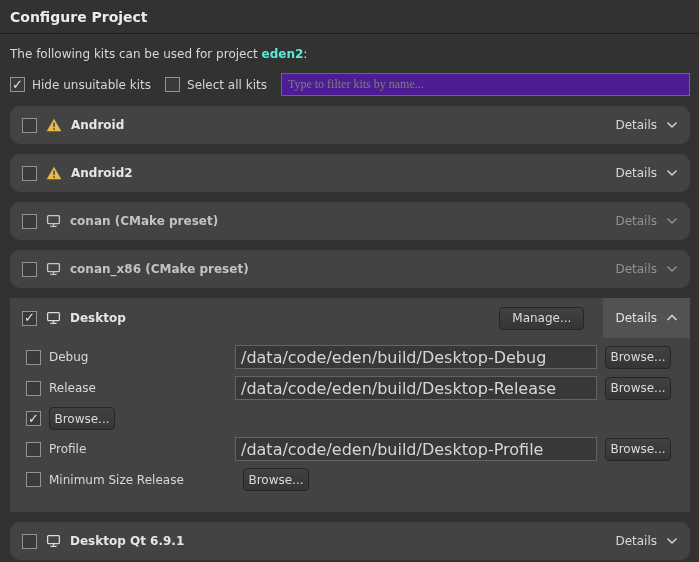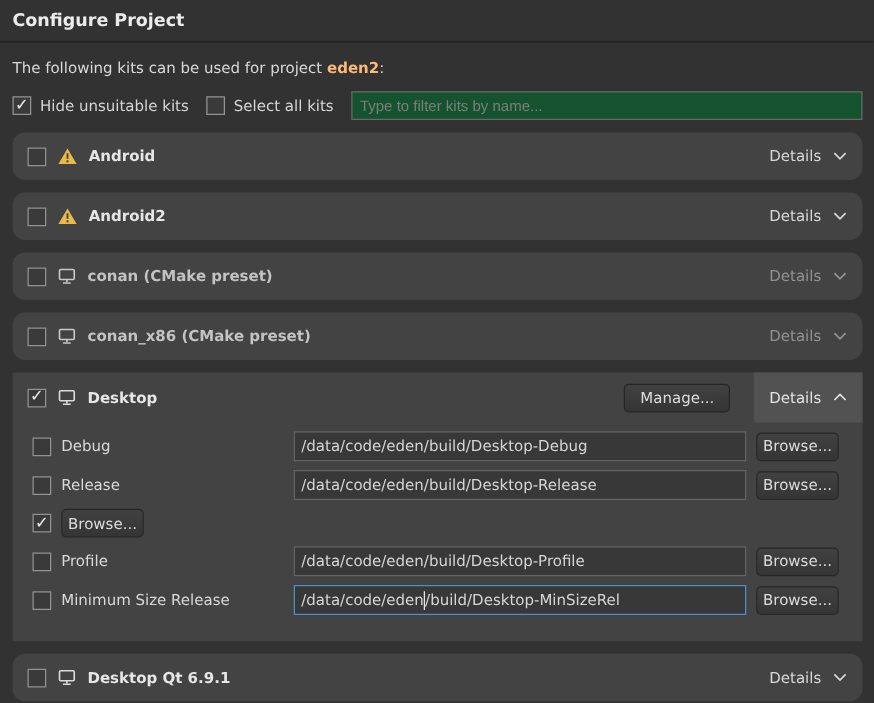--- a/index.html
+++ b/index.html
@@ -14,21 +14,21 @@
   .title-bar {
     padding: 9px 10px 8px;
     border-bottom: 1px solid #1d1d1d;
   }
   .title-bar h1 {
     font-size: 14px;
     font-weight: bold;
     color: #ececec;
   }
   .intro { margin: 13px 10px 0; color: #d9d9d9; }
-  .intro b { color: #fdba74; }
+  .intro b { color: #5eead4; }
   
   .controls {
     display: flex;
     align-items: center;
     margin: 12px 9px 0 10px;
   }
   .cb-group { display: flex; align-items: center; gap: 7px; margin-right: 14px; cursor: default; }
   .cb {
     width: 15px; height: 15px;
     border: 1px solid #939393;
@@ -42,25 +42,25 @@
   .cb.checked::after {
     content: "\2713";
     color: #e8e8e8;
     font-size: 13px;
     line-height: 1;
     margin-top: -1px;
   }
   .filter-input {
     flex: 1;
     height: 23px;
-    background: #14532d;
+    background: #4c1d95;
     border: 1px solid #696969;
     color: #d6d6d6;
     padding: 0 6px;
-    font-family: Liberation Sans, sans-serif;
+    font-family: Liberation Serif, serif;
     font-size: 12px;
     outline: none;
   }
   .filter-input::placeholder { color: #7e7e7e; }
   
   .kits {
     margin: 10px 9px 0 10px;
     display: flex;
     flex-direction: column;
     gap: 10px;
@@ -133,21 +133,21 @@
   }
   .path-input {
     width: 362px;
     height: 24px;
     flex: none;
     background: #383838;
     border: 1px solid #646464;
     color: #d6d6d6;
     padding: 0 5px;
     font-family: inherit;
-    font-size: 12px;
+    font-size: 16px;
     outline: none;
   }
   .path-input-div {
     width: 362px;
     height: 24px;
     flex: none;
     background: #383838;
     border: 1px solid #646464;
     color: #d6d6d6;
     padding: 0 5px;
@@ -300,21 +300,20 @@
     <div class="config-row">
       <span class="cb"></span>
       <span class="config-label">Profile</span>
       <input class="path-input" type="text" value="/data/code/eden/build/Desktop-Profile" style="">
       <button class="btn browse-btn">Browse...</button>
     </div>
 
     <div class="config-row">
       <span class="cb"></span>
       <span class="config-label">Minimum Size Release</span>
-      <div class="path-input-div focused"><span>/data/code/eden</span><span class="caret"></span><span>/build/Desktop-MinSizeRel</span></div>
       <button class="btn browse-btn">Browse...</button>
     </div>
   </div>
 
   <div class="kit-row">
     <span class="cb"></span>
     <span class="kit-icon">
       <svg width="15" height="14" viewBox="0 0 15 14">
           <rect x="1.6" y="1.6" width="11.8" height="8" rx="1" fill="none" stroke="#dcdcdc" stroke-width="1.3"></rect>
           <path d="M7.5 9.6 v1.9 M4.4 12.4 h6.2" fill="none" stroke="#dcdcdc" stroke-width="1.3"></path>

